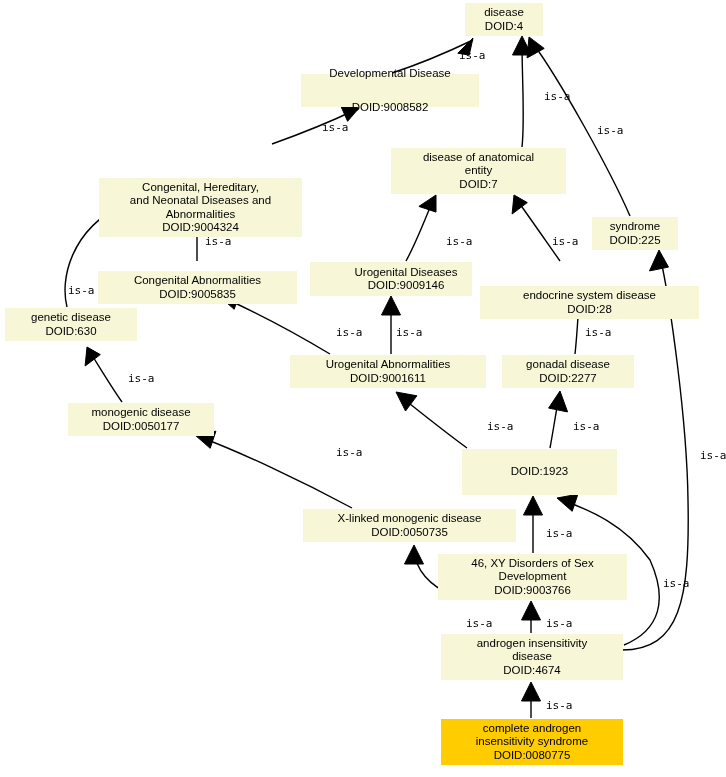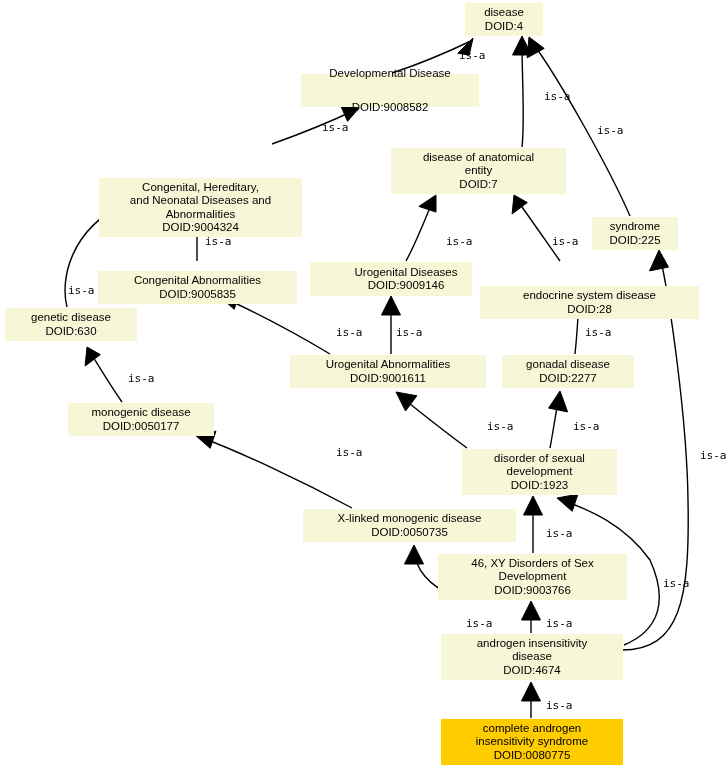--- a/index.html
+++ b/index.html
@@ -186,22 +186,20 @@
       </div>
       <div class="node" style="left: 502px; top: 355px; width: 132px; height: 33px;">
         <div class="node-label">gonadal disease</div>
         <div class="node-id">DOID:2277</div>
       </div>
       <div class="node" style="left: 68px; top: 403px; width: 146px; height: 33px;">
         <div class="node-label">monogenic disease</div>
         <div class="node-id">DOID:0050177</div>
       </div>
       <div class="node" style="left: 462px; top: 449px; width: 155px; height: 46px;">
-        <div class="node-label">disorder of sexual
-development</div>
         <div class="node-id">DOID:1923</div>
       </div>
       <div class="node" style="left: 303px; top: 509px; width: 213px; height: 33px;">
         <div class="node-label">X-linked monogenic disease</div>
         <div class="node-id">DOID:0050735</div>
       </div>
       <div class="node" style="left: 438px; top: 554px; width: 189px; height: 46px;">
         <div class="node-label">46, XY Disorders of Sex
 Development</div>
         <div class="node-id">DOID:9003766</div>

